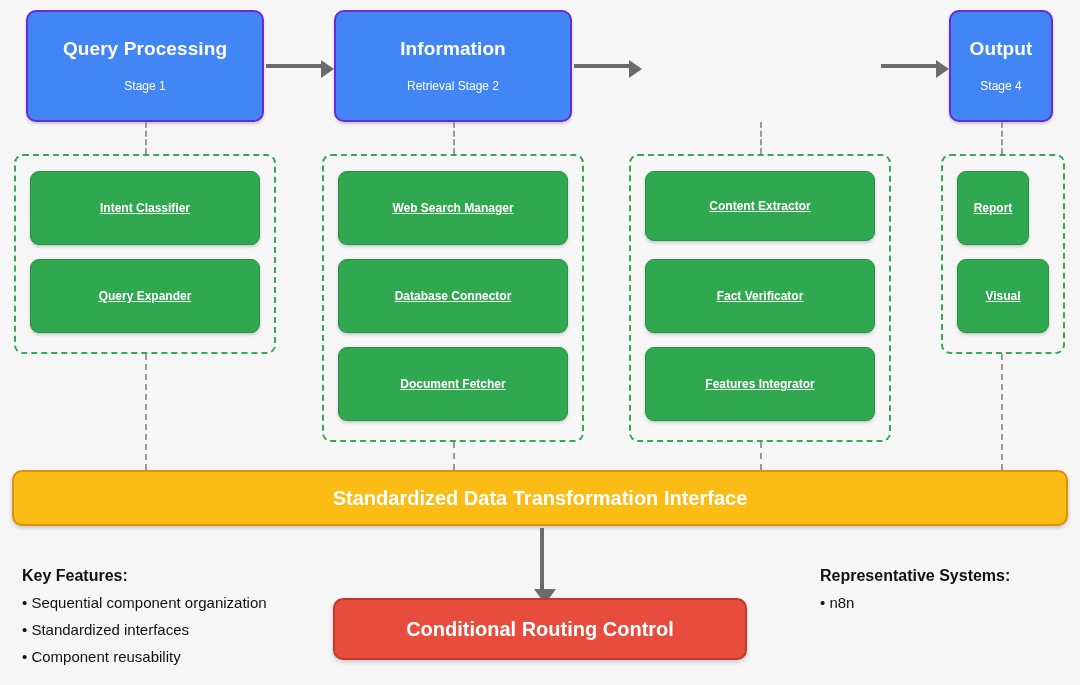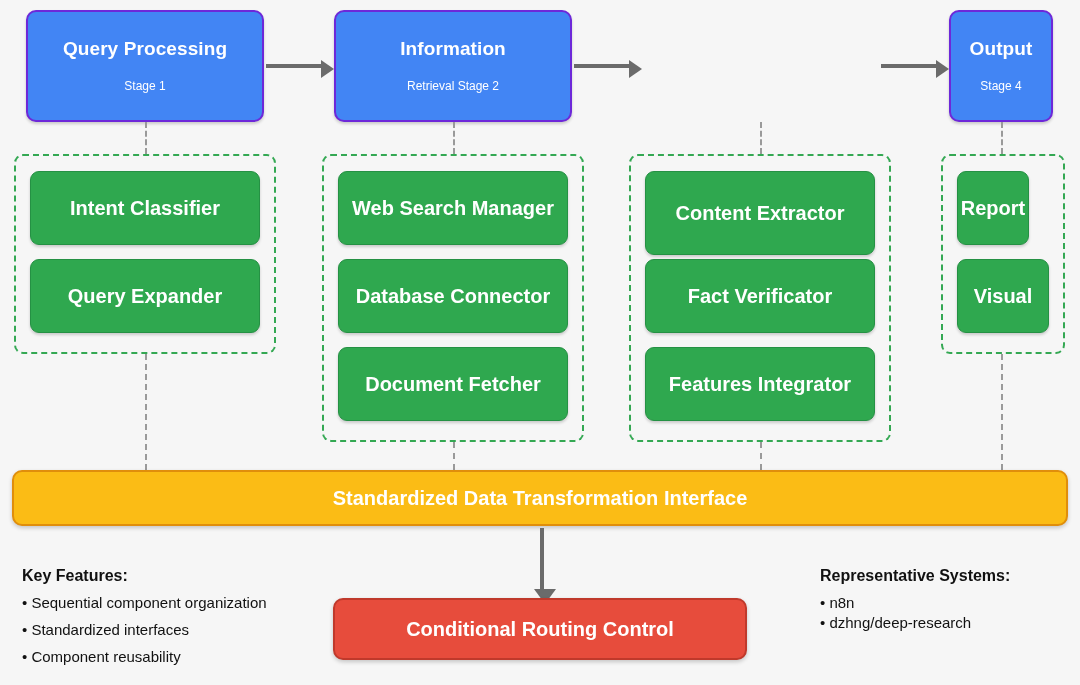--- a/index.html
+++ b/index.html
@@ -58,24 +58,25 @@
   .comp-box {
     position: absolute;
     box-sizing: border-box;
     background: #2fa84f;
     border: 1px solid #259144;
     border-radius: 9px;
     color: #ffffff;
     display: flex;
     align-items: center;
     justify-content: center;
-    font-size: 20px;
+    font-size: 12px;
     font-weight: bold;
     box-shadow: 0 2px 3px rgba(0,0,0,0.18);
     text-align: center;
+    text-decoration: underline;
   }
 
   .interface-bar {
     position: absolute;
     box-sizing: border-box;
     background: #fbbc15;
     border: 2px solid #e08e0b;
     border-radius: 10px;
     color: #ffffff;
     display: flex;
@@ -199,21 +200,21 @@
     <span>Web Search Manager</span>
   </div>
   <div class="comp-box" style="left:338px; top:259px; width:230px; height:74px;">
     <span>Database Connector</span>
   </div>
   <div class="comp-box" style="left:338px; top:347px; width:230px; height:74px;">
     <span>Document Fetcher</span>
   </div>
 
   <div class="group-box" style="left:629px; top:154px; width:262px; height:288px;"></div>
-  <div class="comp-box" style="left:645px; top:171px; width:230px; height:84px;">
+  <div class="comp-box" style="left:645px; top:171px; width:230px; height:70px;">
     <span>Content Extractor</span>
   </div>
   <div class="comp-box" style="left:645px; top:259px; width:230px; height:74px;">
     <span>Fact Verificator</span>
   </div>
   <div class="comp-box" style="left:645px; top:347px; width:230px; height:74px;">
     <span>Features Integrator</span>
   </div>
 
   <div class="group-box" style="left:941px; top:154px; width:124px; height:200px;"></div>
@@ -242,16 +243,15 @@
   <div class="legend" style="left:22px; top:567px; width:300px;">
     <div class="legend-title">Key Features:</div>
     <div class="legend-item">• Sequential component organization</div>
     <div class="legend-item">• Standardized interfaces</div>
     <div class="legend-item">• Component reusability</div>
   </div>
 
   <div class="legend compact" style="left:820px; top:567px; width:250px;">
     <div class="legend-title">Representative Systems:</div>
     <div class="legend-item">• n8n</div>
-    <div class="legend-item">• dzhng/deep-research</div>
   </div>
 
 </div>
 
 </body></html>

